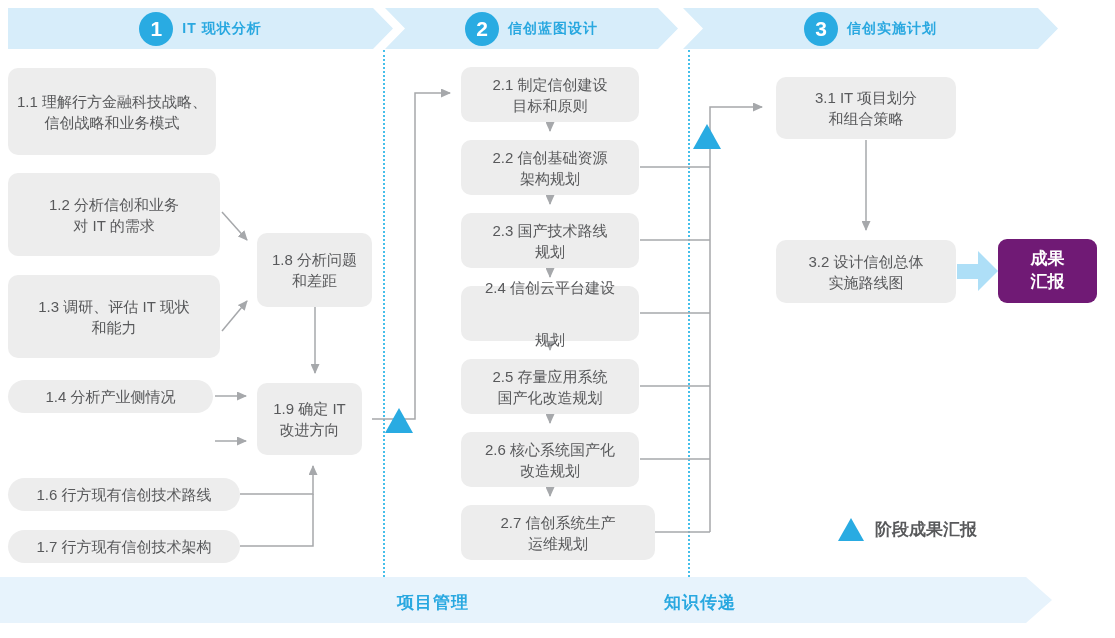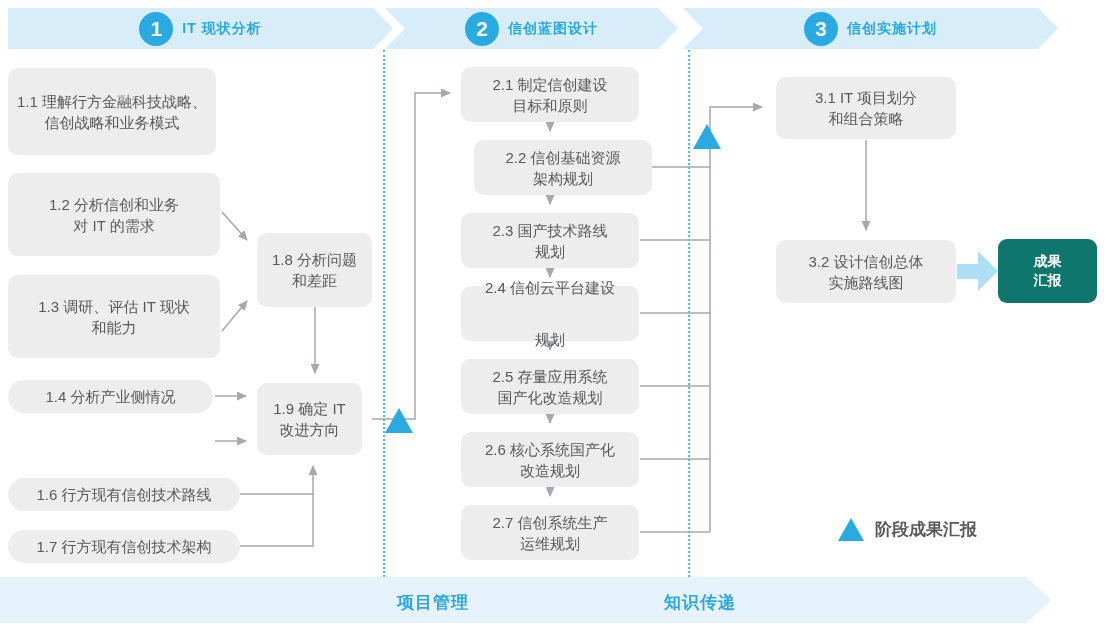--- a/index.html
+++ b/index.html
@@ -26,23 +26,23 @@
     position:absolute;background:#EDEDED;border-radius:10px;
     display:flex;flex-direction:column;align-items:center;justify-content:center;
     text-align:center;font-size:15px;line-height:1.4;color:#58595B;
   }
   .pill{border-radius:17px;}
   
   .tri{position:absolute;width:0;height:0;border-left:14px solid transparent;border-right:14px solid transparent;border-bottom:25px solid #29ABE2;}
   .tri.small{border-left-width:13px;border-right-width:13px;border-bottom-width:23px;}
   
   .result{
-    position:absolute;left:998px;top:239px;width:99px;height:64px;background:#0f766e;border-radius:9px;
+    position:absolute;left:998px;top:239px;width:99px;height:64px;background:#701a75;border-radius:9px;
     display:flex;flex-direction:column;align-items:center;justify-content:center;
-    color:#fff;font-weight:bold;font-size:14px;line-height:1.35;
+    color:#fff;font-weight:bold;font-size:17px;line-height:1.35;
   }
   .result-strip{position:absolute;left:8px;top:5px;bottom:5px;width:15px;background:#A3DCF5;border-radius:4px;}
   .result span{position:relative;}
   
   .big-arrow-shaft{position:absolute;left:957px;top:264px;width:21px;height:15px;background:#AEDFF7;}
   .big-arrow-head{position:absolute;left:978px;top:251px;width:0;height:0;border-top:20px solid transparent;border-bottom:20px solid transparent;border-left:20px solid #AEDFF7;}
   
   .footer{
     position:absolute;left:0;top:577px;width:1052px;height:46px;background:#E7F3FC;
     clip-path:polygon(0 0,calc(100% - 26px) 0,100% 50%,calc(100% - 26px) 100%,0 100%);
@@ -137,41 +137,41 @@
   </div>
   <div class="gbox" style="left:257px;top:383px;width:105px;height:72px;">
     <span>1.9 确定 IT</span>
     <span>改进方向</span>
   </div>
 
   <div class="gbox" style="left:461px;top:67px;width:178px;height:55px;">
     <span>2.1 制定信创建设</span>
     <span>目标和原则</span>
   </div>
-  <div class="gbox" style="left:461px;top:140px;width:178px;height:55px;margin-left:13px;">
+  <div class="gbox" style="left:461px;top:140px;width:178px;height:55px;">
     <span>2.2 信创基础资源</span>
     <span>架构规划</span>
   </div>
   <div class="gbox" style="left:461px;top:213px;width:178px;height:55px;">
     <span>2.3 国产技术路线</span>
     <span>规划</span>
   </div>
   <div class="gbox" style="left:461px;top:286px;width:178px;height:55px;gap:31px;">
     <span>2.4 信创云平台建设</span>
     <span>规划</span>
   </div>
   <div class="gbox" style="left:461px;top:359px;width:178px;height:55px;">
     <span>2.5 存量应用系统</span>
     <span>国产化改造规划</span>
   </div>
   <div class="gbox" style="left:461px;top:432px;width:178px;height:55px;">
     <span>2.6 核心系统国产化</span>
     <span>改造规划</span>
   </div>
-  <div class="gbox" style="left:461px;top:505px;width:178px;height:55px;">
+  <div class="gbox" style="left:461px;top:505px;width:194px;height:55px;">
     <span>2.7 信创系统生产</span>
     <span>运维规划</span>
   </div>
 
   <div class="gbox" style="left:776px;top:77px;width:180px;height:62px;">
     <span>3.1 IT 项目划分</span>
     <span>和组合策略</span>
   </div>
   <div class="gbox" style="left:776px;top:240px;width:180px;height:63px;">
     <span>3.2 设计信创总体</span>

